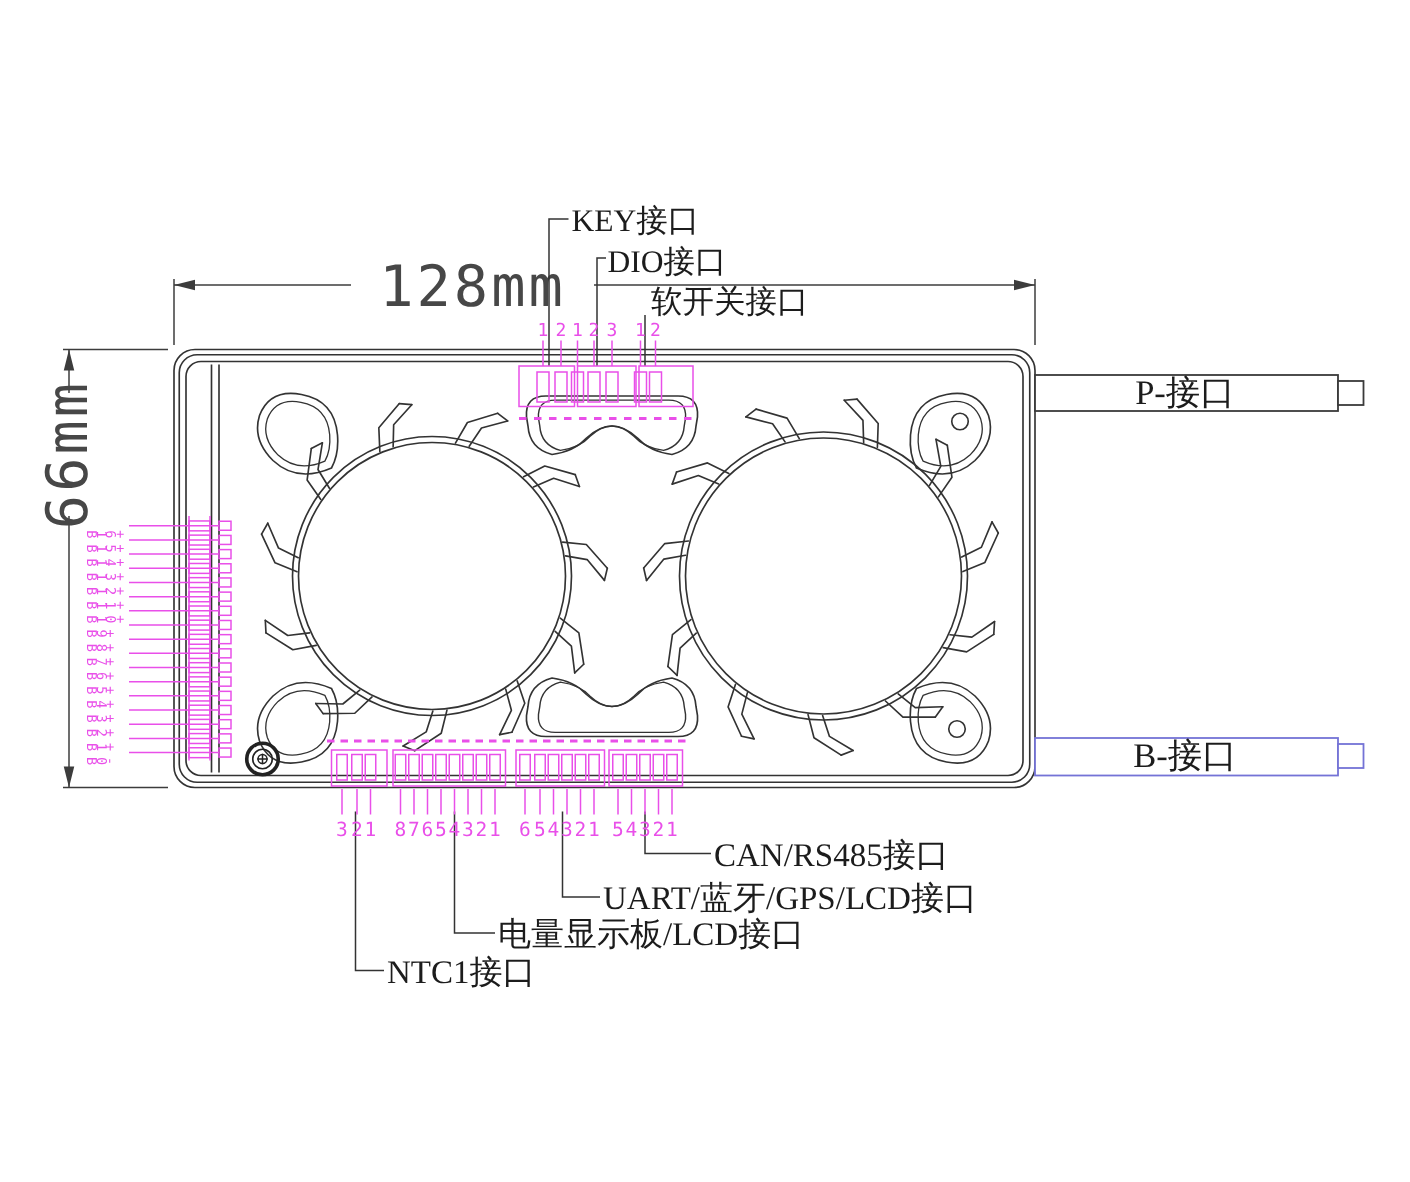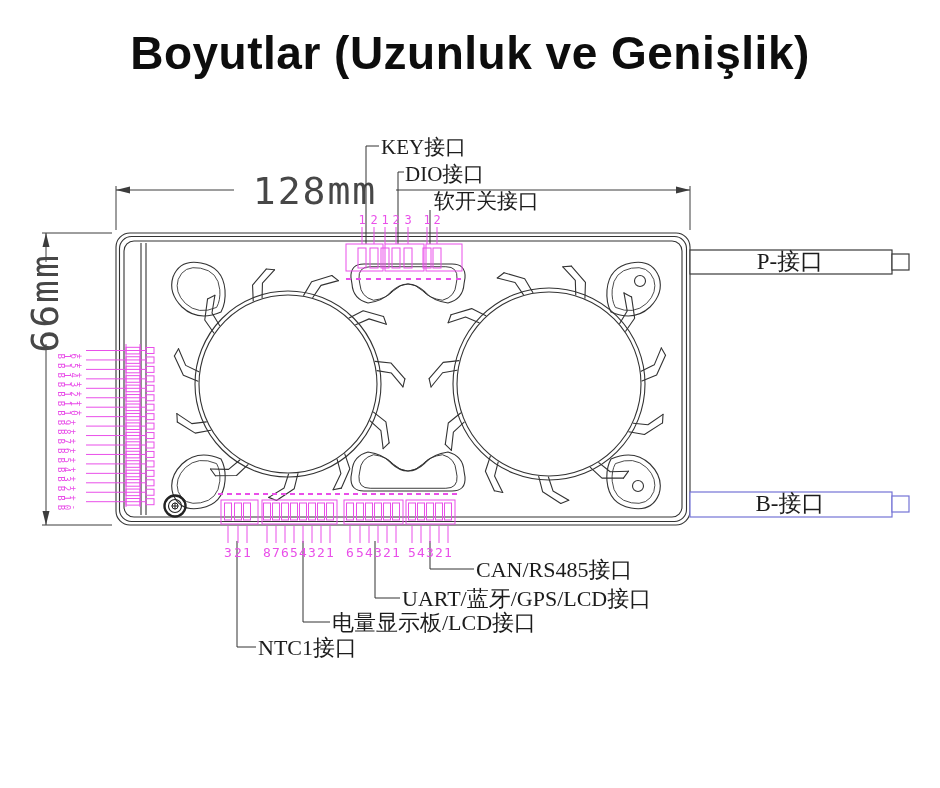--- a/index.html
+++ b/index.html
@@ -11,21 +11,20 @@
   .cjk{font-family:"Liberation Serif","DejaVu Serif",serif;fill:#1c1c1c;}
   .dim{font-family:"DejaVu Sans Mono","Liberation Mono",monospace;fill:#474747;}
   .pin{font-family:"DejaVu Sans Mono","Liberation Mono",monospace;}
   .blk{stroke:#333;fill:none;stroke-width:1.1;}
 </style>
 </head>
 <body>
 
 <div class="stage">
 
-  <h1 class="title">Boyutlar (Uzunluk ve Genişlik)</h1>
 
   <svg width="940" height="788" viewBox="0 0 940 788">
 
     <g stroke="#3c3c3c" stroke-width="1">
       <line x1="116" y1="186" x2="116" y2="230"></line>
       <line x1="690" y1="186" x2="690" y2="230"></line>
       <line x1="116" y1="190" x2="234" y2="190"></line>
       <line x1="396" y1="190" x2="690" y2="190"></line>
       <polygon points="116,190 130,186.5 130,193.5" fill="#3c3c3c" stroke="none"></polygon>
       <polygon points="690,190 676,186.5 676,193.5" fill="#3c3c3c" stroke="none"></polygon>

